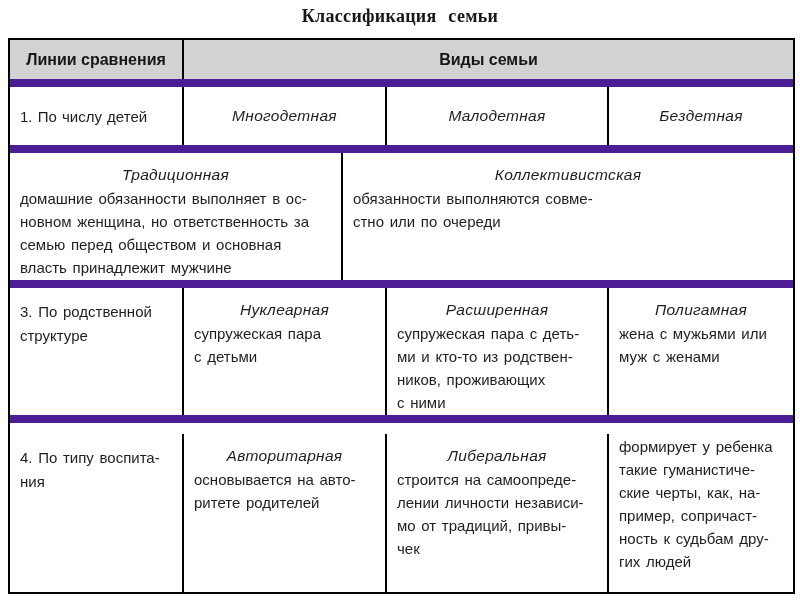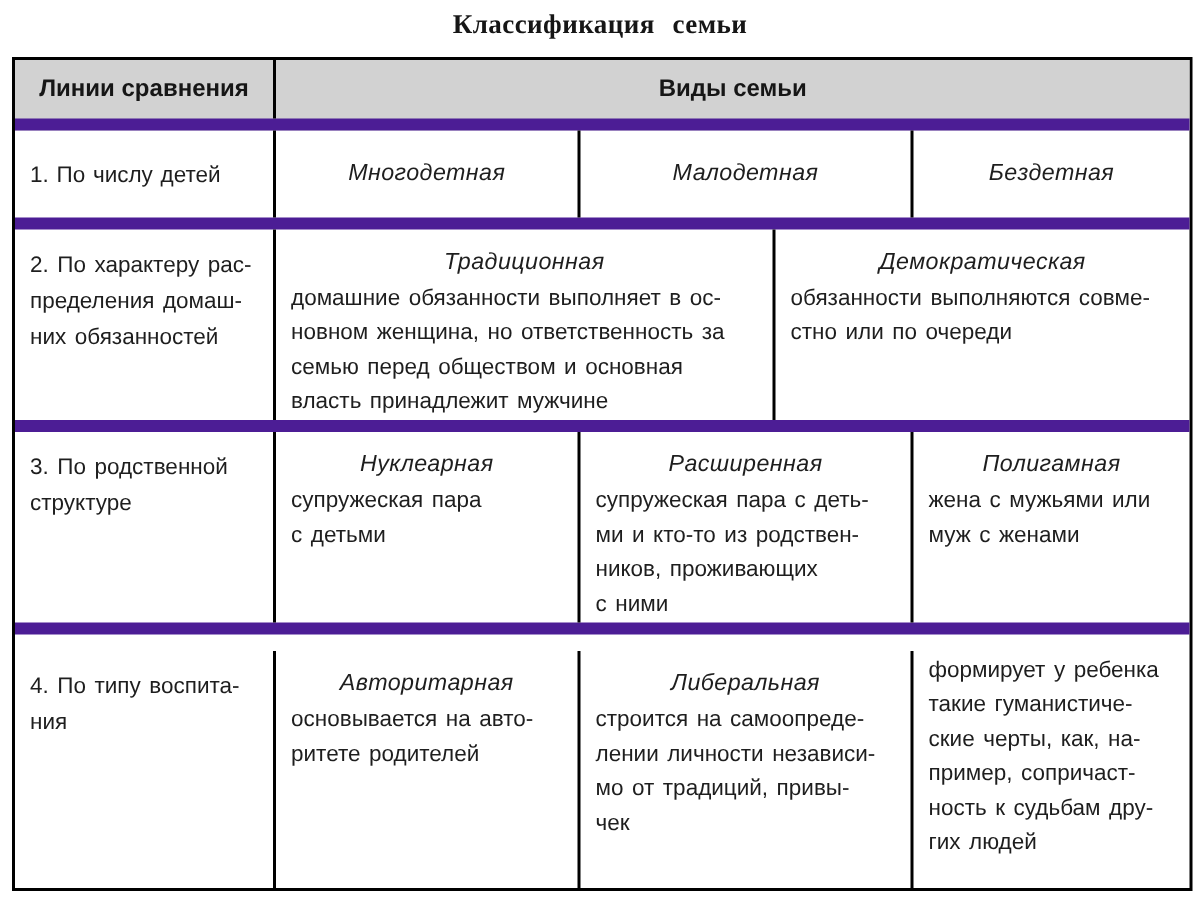--- a/index.html
+++ b/index.html
@@ -73,32 +73,29 @@
     </div>
 
     <div class="row row-1">
       <div class="cell label-col row-label-center">1. По числу детей</div>
       <div class="cell w1 center-cell">Многодетная</div>
       <div class="cell w2 center-cell">Малодетная</div>
       <div class="cell w3 center-cell">Бездетная</div>
     </div>
 
     <div class="row row-2">
-      <div class="cell label-col row-label">2. По характеру рас-
-пределения  домаш-
-них  обязанностей</div>
       <div class="cell wa">
         <div class="cell-heading">Традиционная</div>
         <div class="cell-body">домашние обязанности выполняет в ос-
 новном женщина, но ответственность за
 семью  перед  обществом  и  основная
 власть принадлежит мужчине</div>
       </div>
       <div class="cell wb">
-        <div class="cell-heading">Демократическая</div>
+        <div class="cell-heading">Коллективистская</div>
         <div class="cell-body">обязанности выполняются совме-
 стно или по очереди</div>
       </div>
     </div>
 
     <div class="row row-3">
       <div class="cell label-col row-label">3. По родственной
 структуре</div>
       <div class="cell w1">
         <div class="cell-heading">Нуклеарная</div>

